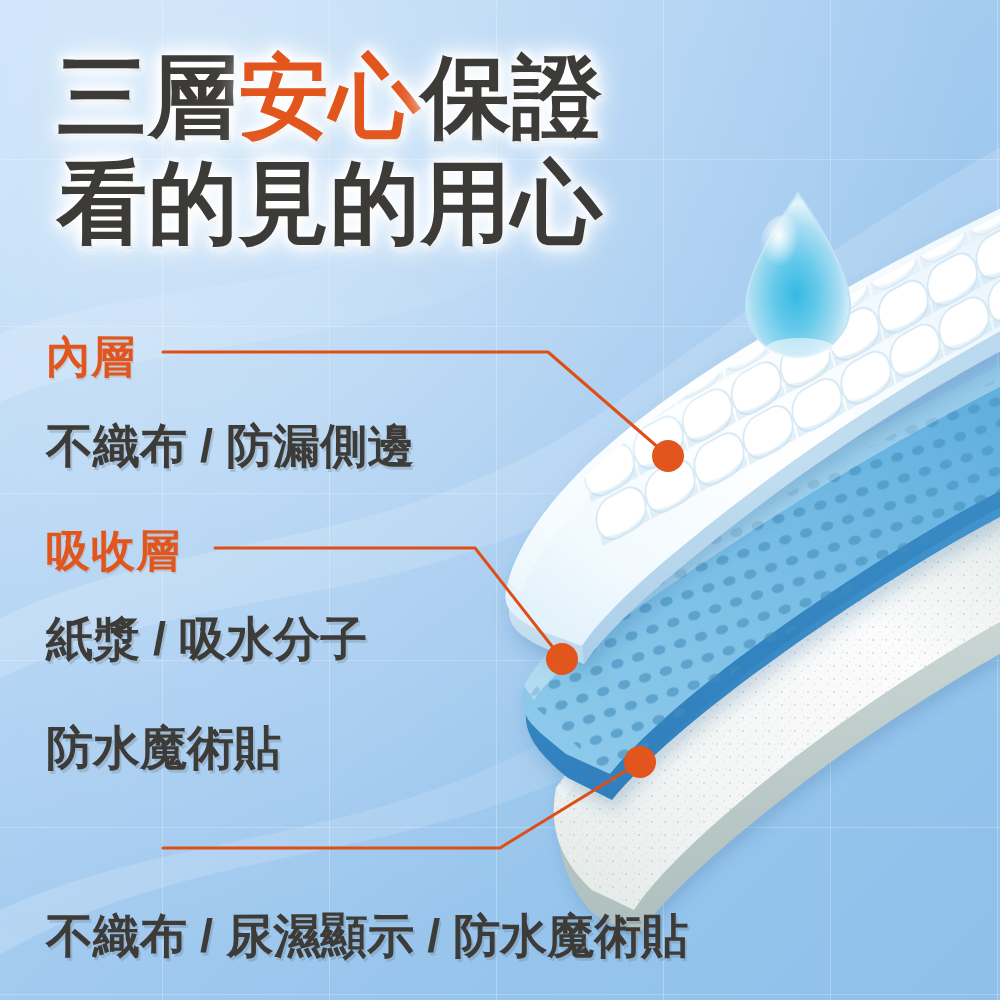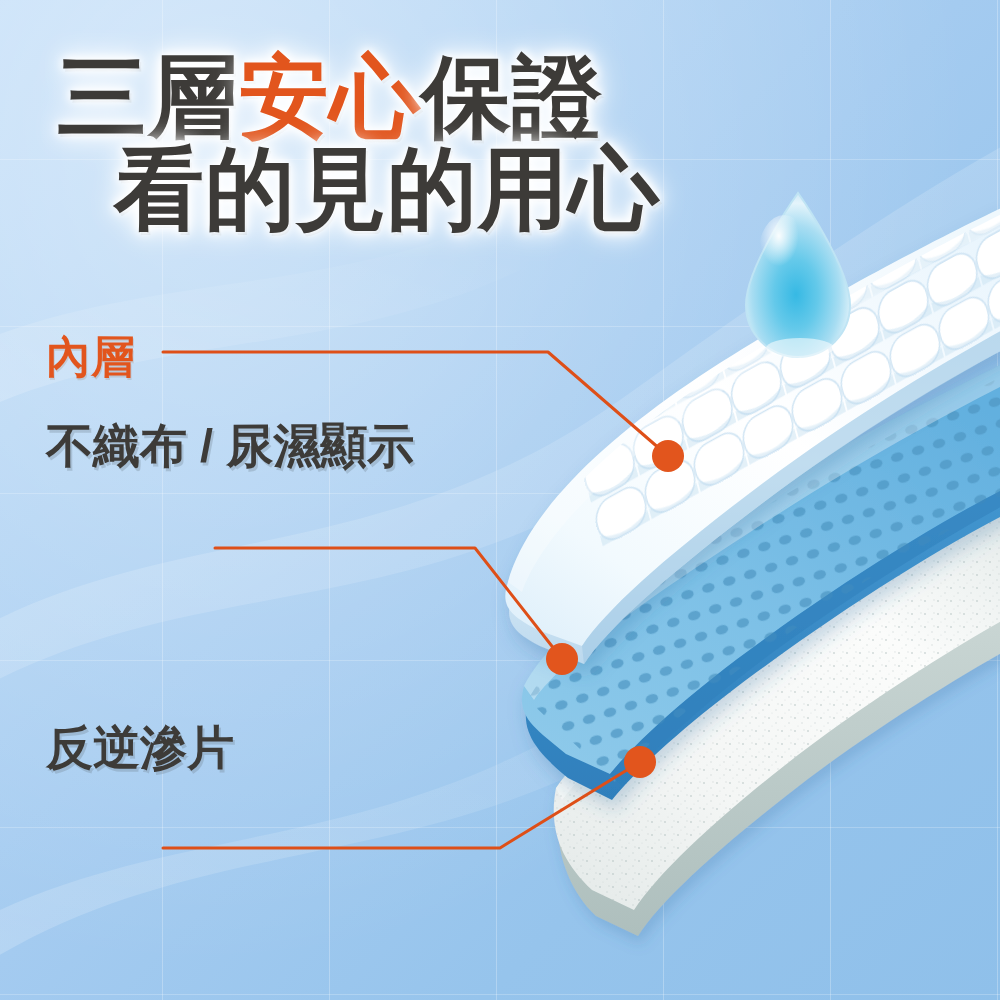--- a/index.html
+++ b/index.html
@@ -56,21 +56,21 @@
     font-size: 90px;
     font-weight: bold;
     letter-spacing: 1px;
     color: #3d3b38;
     white-space: nowrap;
     text-shadow:
       0 0 10px #ffffff, 0 0 10px #ffffff, 0 0 18px #ffffff,
       0 0 26px #ffffff, 0 0 34px rgba(255,255,255,0.85),
       2px 3px 0 rgba(120,130,140,0.30);
   }
-  .head-line.second { margin-top: 2px; text-align: right; }
+  .head-line.second { margin-top: 16px; }
   .hl-accent { color: #e2551d; }
 
   
   .layer-title {
     position: absolute;
     font-size: 44px;
     font-weight: bold;
     color: #e2551d;
     white-space: nowrap;
     letter-spacing: 1px;
@@ -481,18 +481,21 @@
       <circle cx="640" cy="762" r="16"></circle>
     </g>
   </svg>
 
   <div id="headline">
     <div class="head-line"><span>三層</span><span class="hl-accent">安心</span><span>保證</span></div>
     <div class="head-line second">看的見的用心</div>
   </div>
 
   <div class="layer-title" id="t-inner">內層</div>
-  <div class="layer-desc" id="d-inner">不織布 / 尿濕顯示</div>
-
-  <div class="layer-desc" id="d-absorb2">反逆滲片</div>
-
+  <div class="layer-desc" id="d-inner">不織布 / 防漏側邊</div>
+
+  <div class="layer-title" id="t-absorb">吸收層</div>
+  <div class="layer-desc" id="d-absorb">紙漿 / 吸水分子</div>
+  <div class="layer-desc" id="d-absorb2">防水魔術貼</div>
+
+  <div class="layer-desc" id="d-outer">不織布 / 尿濕顯示 / 防水魔術貼</div>
 
 </div>
 
 </body></html>

